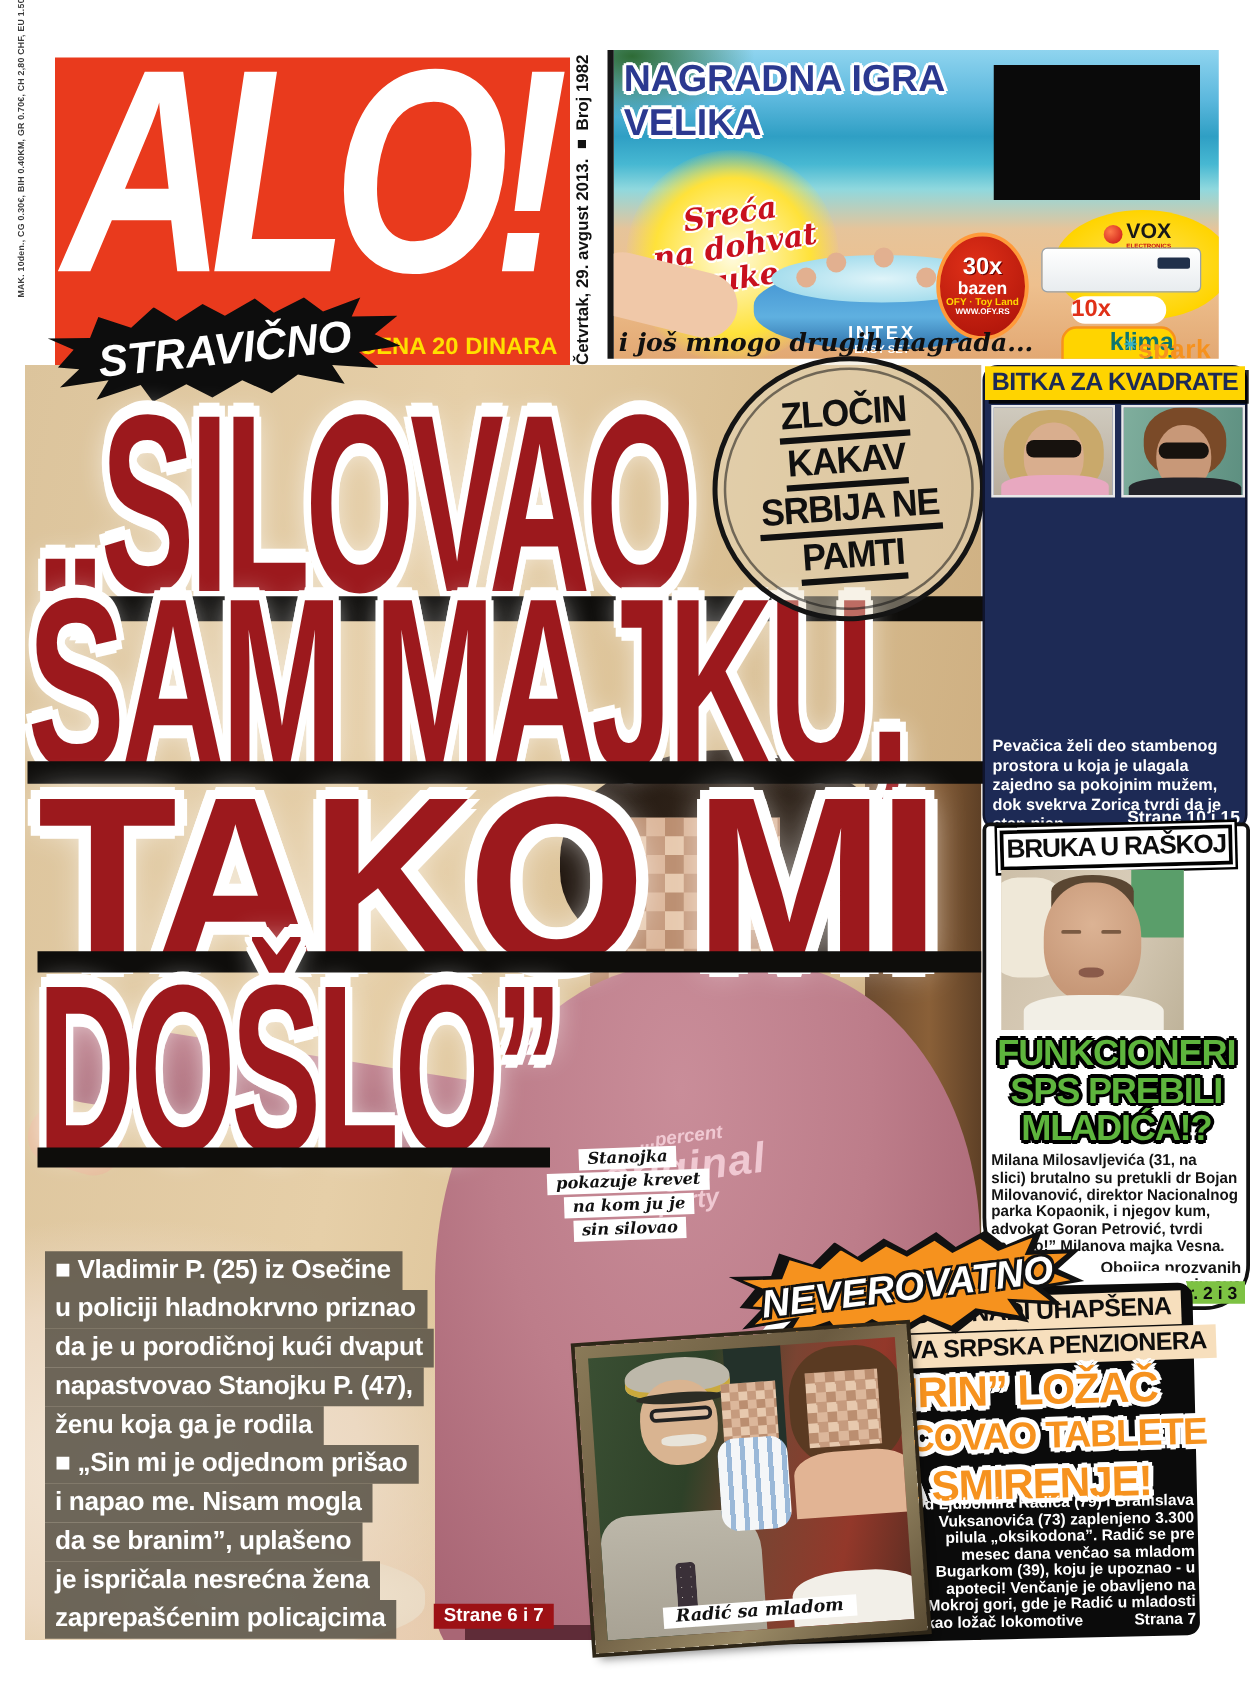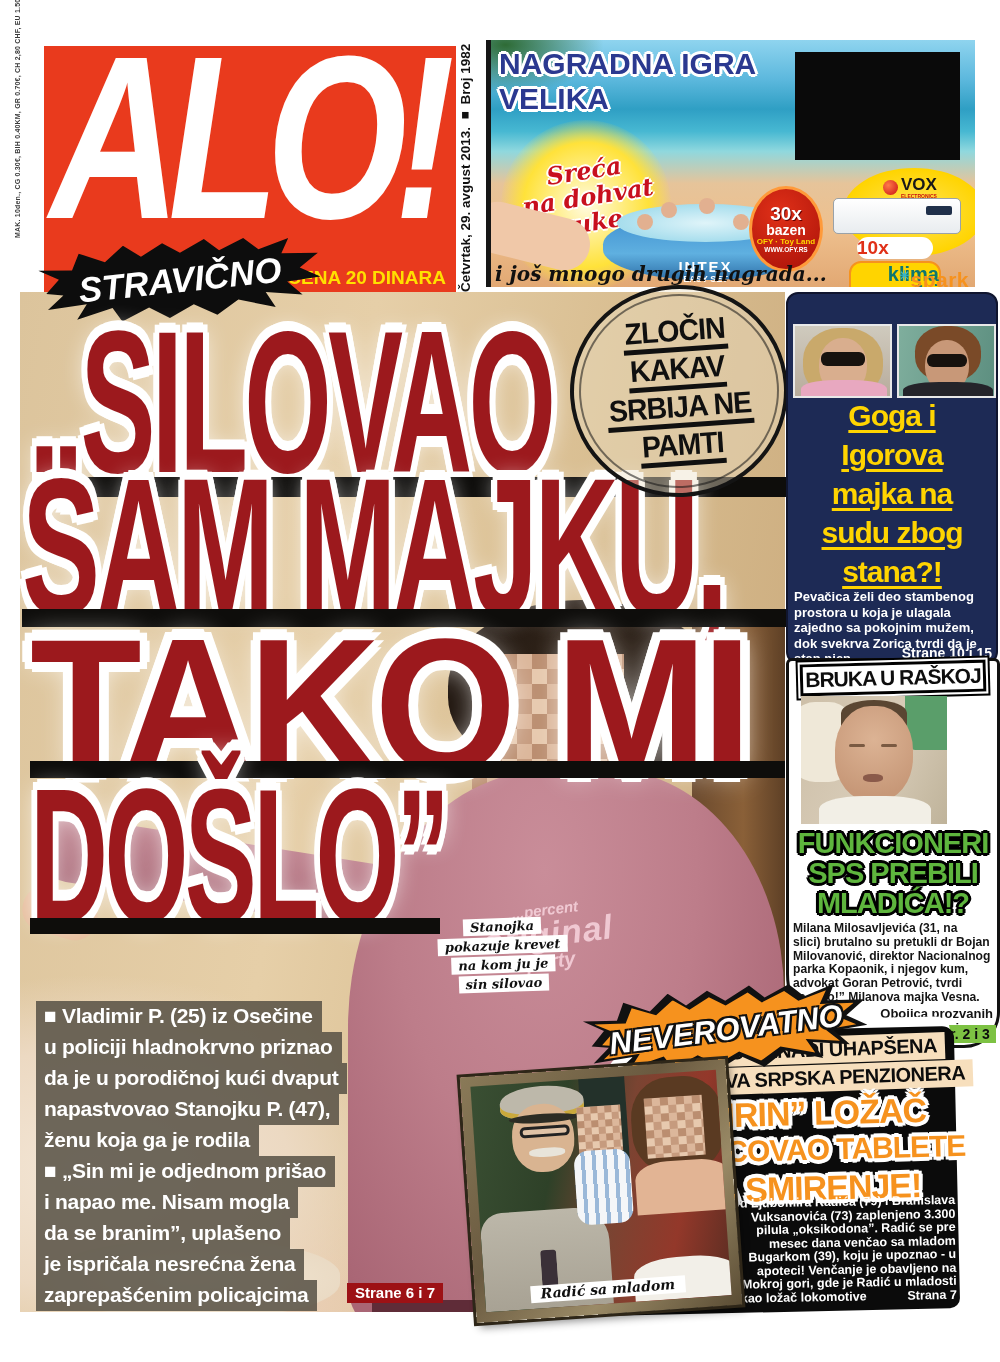--- a/index.html
+++ b/index.html
@@ -352,40 +352,34 @@
     <div>ženu koja ga je rodila</div>
     <div>■ „Sin mi je odjednom prišao</div>
     <div>i napao me. Nisam mogla</div>
     <div>da se branim”, uplašeno</div>
     <div>je ispričala nesrećna žena</div>
     <div>zaprepašćenim policajcima</div>
   </div>
   <div class="lead-ref">Strane 6 i 7</div>
 
   <div class="st-panel"></div>
+  <div class="st-kicker">BITKA ZA KVADRATE</div>
   <div class="st-photos">
     <div class="portrait p-left">
       <div class="p-hair" style="left:8px;top:2px;width:80px;height:70px;background:#c9a96b;"></div>
       <div class="p-face" style="left:24px;top:12px;width:48px;height:56px;background:#d9ae8e;"></div>
       <div class="p-glasses" style="left:26px;top:26px;width:44px;height:14px;"></div>
       <div class="p-shoulders" style="left:6px;width:86px;height:22px;background:#e8a8c0;"></div>
     </div>
     <div class="portrait p-right">
       <div class="p-hair" style="left:16px;top:0px;width:66px;height:56px;background:#7a4a28;"></div>
       <div class="p-face" style="left:26px;top:14px;width:44px;height:52px;background:#c89878;"></div>
       <div class="p-glasses" style="left:28px;top:28px;width:40px;height:13px;"></div>
       <div class="p-shoulders" style="left:4px;width:90px;height:20px;background:#24242a;"></div>
     </div>
-  </div>
-  <div class="st-headline">
-    <div>Goga i</div>
-    <div>Igorova</div>
-    <div>majka na</div>
-    <div>sudu zbog</div>
-    <div>stana?!</div>
   </div>
   <div class="st-body">
     <div>Pevačica želi deo stambenog</div>
     <div>prostora u koja je ulagala</div>
     <div>zajedno sa pokojnim mužem,</div>
     <div>dok svekrva Zorica tvrdi da je</div>
     <div>stan njen</div>
   </div>
   <div class="st-ref">Strane 10 i 15</div>
 

